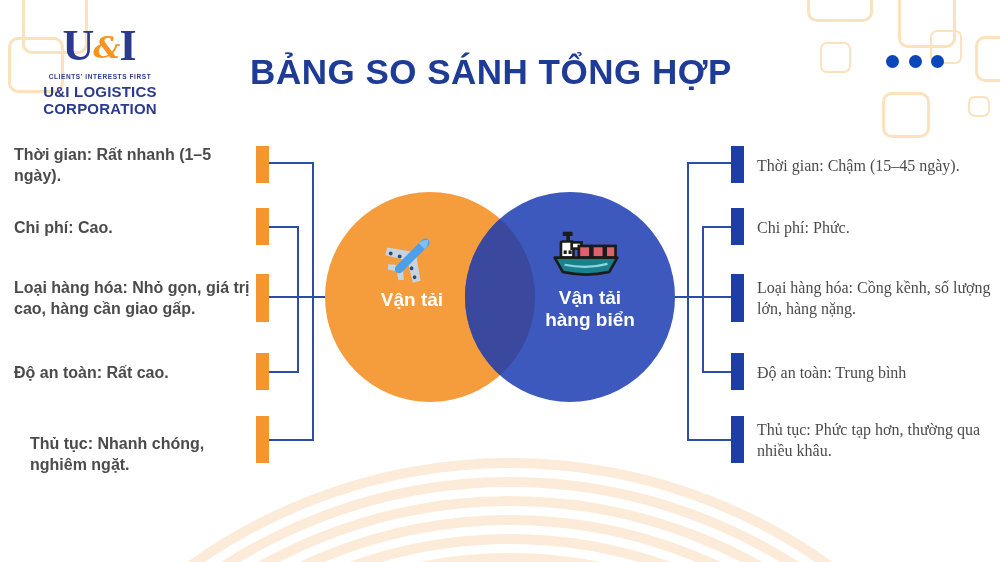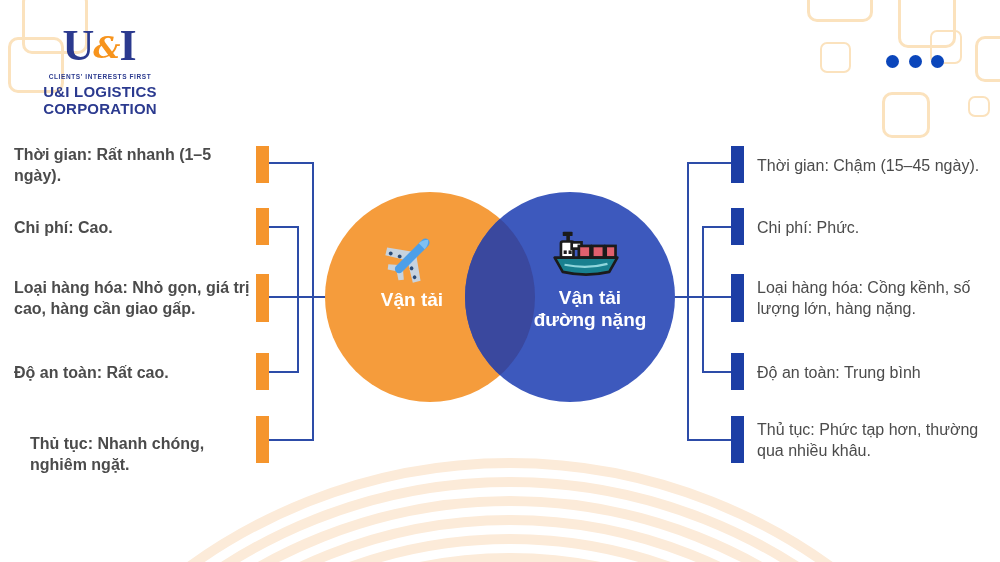--- a/index.html
+++ b/index.html
@@ -20,21 +20,21 @@
                    font-family:"DejaVu Serif",serif;position:relative;top:-2px;margin:0 -2px;}
   #logo .tagline{font-size:6.5px;letter-spacing:0.6px;margin-top:1px;font-weight:bold;}
   #logo .company{font-size:15px;font-weight:bold;margin-top:3px;letter-spacing:0.2px;}
   #main-title{position:absolute;left:0;right:0;top:52px;text-align:center;padding-right:18px;
               font-size:35px;font-weight:800;color:#1E3C96;letter-spacing:0.5px;}
 
   
   .item-text{position:absolute;color:#4B4B4B;font-size:16px;line-height:21px;
              transform:translateY(-50%);}
   .item-text.left{text-align:left;font-weight:bold;}
-  .item-text.right{text-align:left;}
+  .item-text.right{text-align:left;font-family:Liberation Serif, serif;}
   .bar{position:absolute;width:13px;}
   .bar.orange{background:#F5952D;}
   .bar.blue{background:#1C3EA5;}
   .hline{position:absolute;height:2px;background:#2D4CA8;}
   .vline{position:absolute;width:2px;background:#2D4CA8;}
 
   
   #venn-svg{position:absolute;left:320px;top:187px;}
   .venn-label{position:absolute;color:#ffffff;font-weight:bold;font-size:19px;
               line-height:22px;text-align:center;width:160px;}
@@ -66,20 +66,21 @@
   <div class="decor-ring" style="left:15px;top:515px;width:970px;height:970px;"></div>
   <div class="decor-ring" style="left:34px;top:534px;width:932px;height:932px;"></div>
   <div class="decor-ring" style="left:53px;top:553px;width:894px;height:894px;"></div>
 
   <div id="logo">
     <div class="mark"><span>U</span><span class="amp">&amp;</span><span>I</span></div>
     <div class="tagline">CLIENTS' INTERESTS FIRST</div>
     <div class="company">U&amp;I LOGISTICS CORPORATION</div>
   </div>
 
+  <div id="main-title">BẢNG SO SÁNH TỔNG HỢP</div>
 
   <div class="hline" style="top:162px;left:269px;width:45px;"></div>
   <div class="hline" style="top:226px;left:269px;width:30px;"></div>
   <div class="hline" style="top:296px;left:269px;width:70px;"></div>
   <div class="hline" style="top:371px;left:269px;width:30px;"></div>
   <div class="hline" style="top:439px;left:269px;width:45px;"></div>
   <div class="vline" style="left:312px;top:162px;height:279px;"></div>
   <div class="vline" style="left:297px;top:226px;height:147px;"></div>
 
   <div class="hline" style="top:162px;left:687px;width:45px;"></div>
@@ -156,16 +157,16 @@
     </g>
     <path d="M3 30 L73 30 L64 46 Q38 52 12 46 Z" fill="#18808F" stroke="#1b1b1b" stroke-width="3" stroke-linejoin="round"></path>
     <path d="M14 38 Q40 43 62 37" stroke="#8FD6DC" fill="none" stroke-width="2.5"></path>
   </svg>
 
   <div class="venn-label" style="left:332px;top:289px;">
     <span style="display:block">Vận tải</span>
   </div>
   <div class="venn-label" style="left:510px;top:287px;">
     <span style="display:block">Vận tải</span>
-    <span style="display:block">đường nặng</span>
+    <span style="display:block">hàng biển</span>
   </div>
 
 </div>
 
 </body></html>

